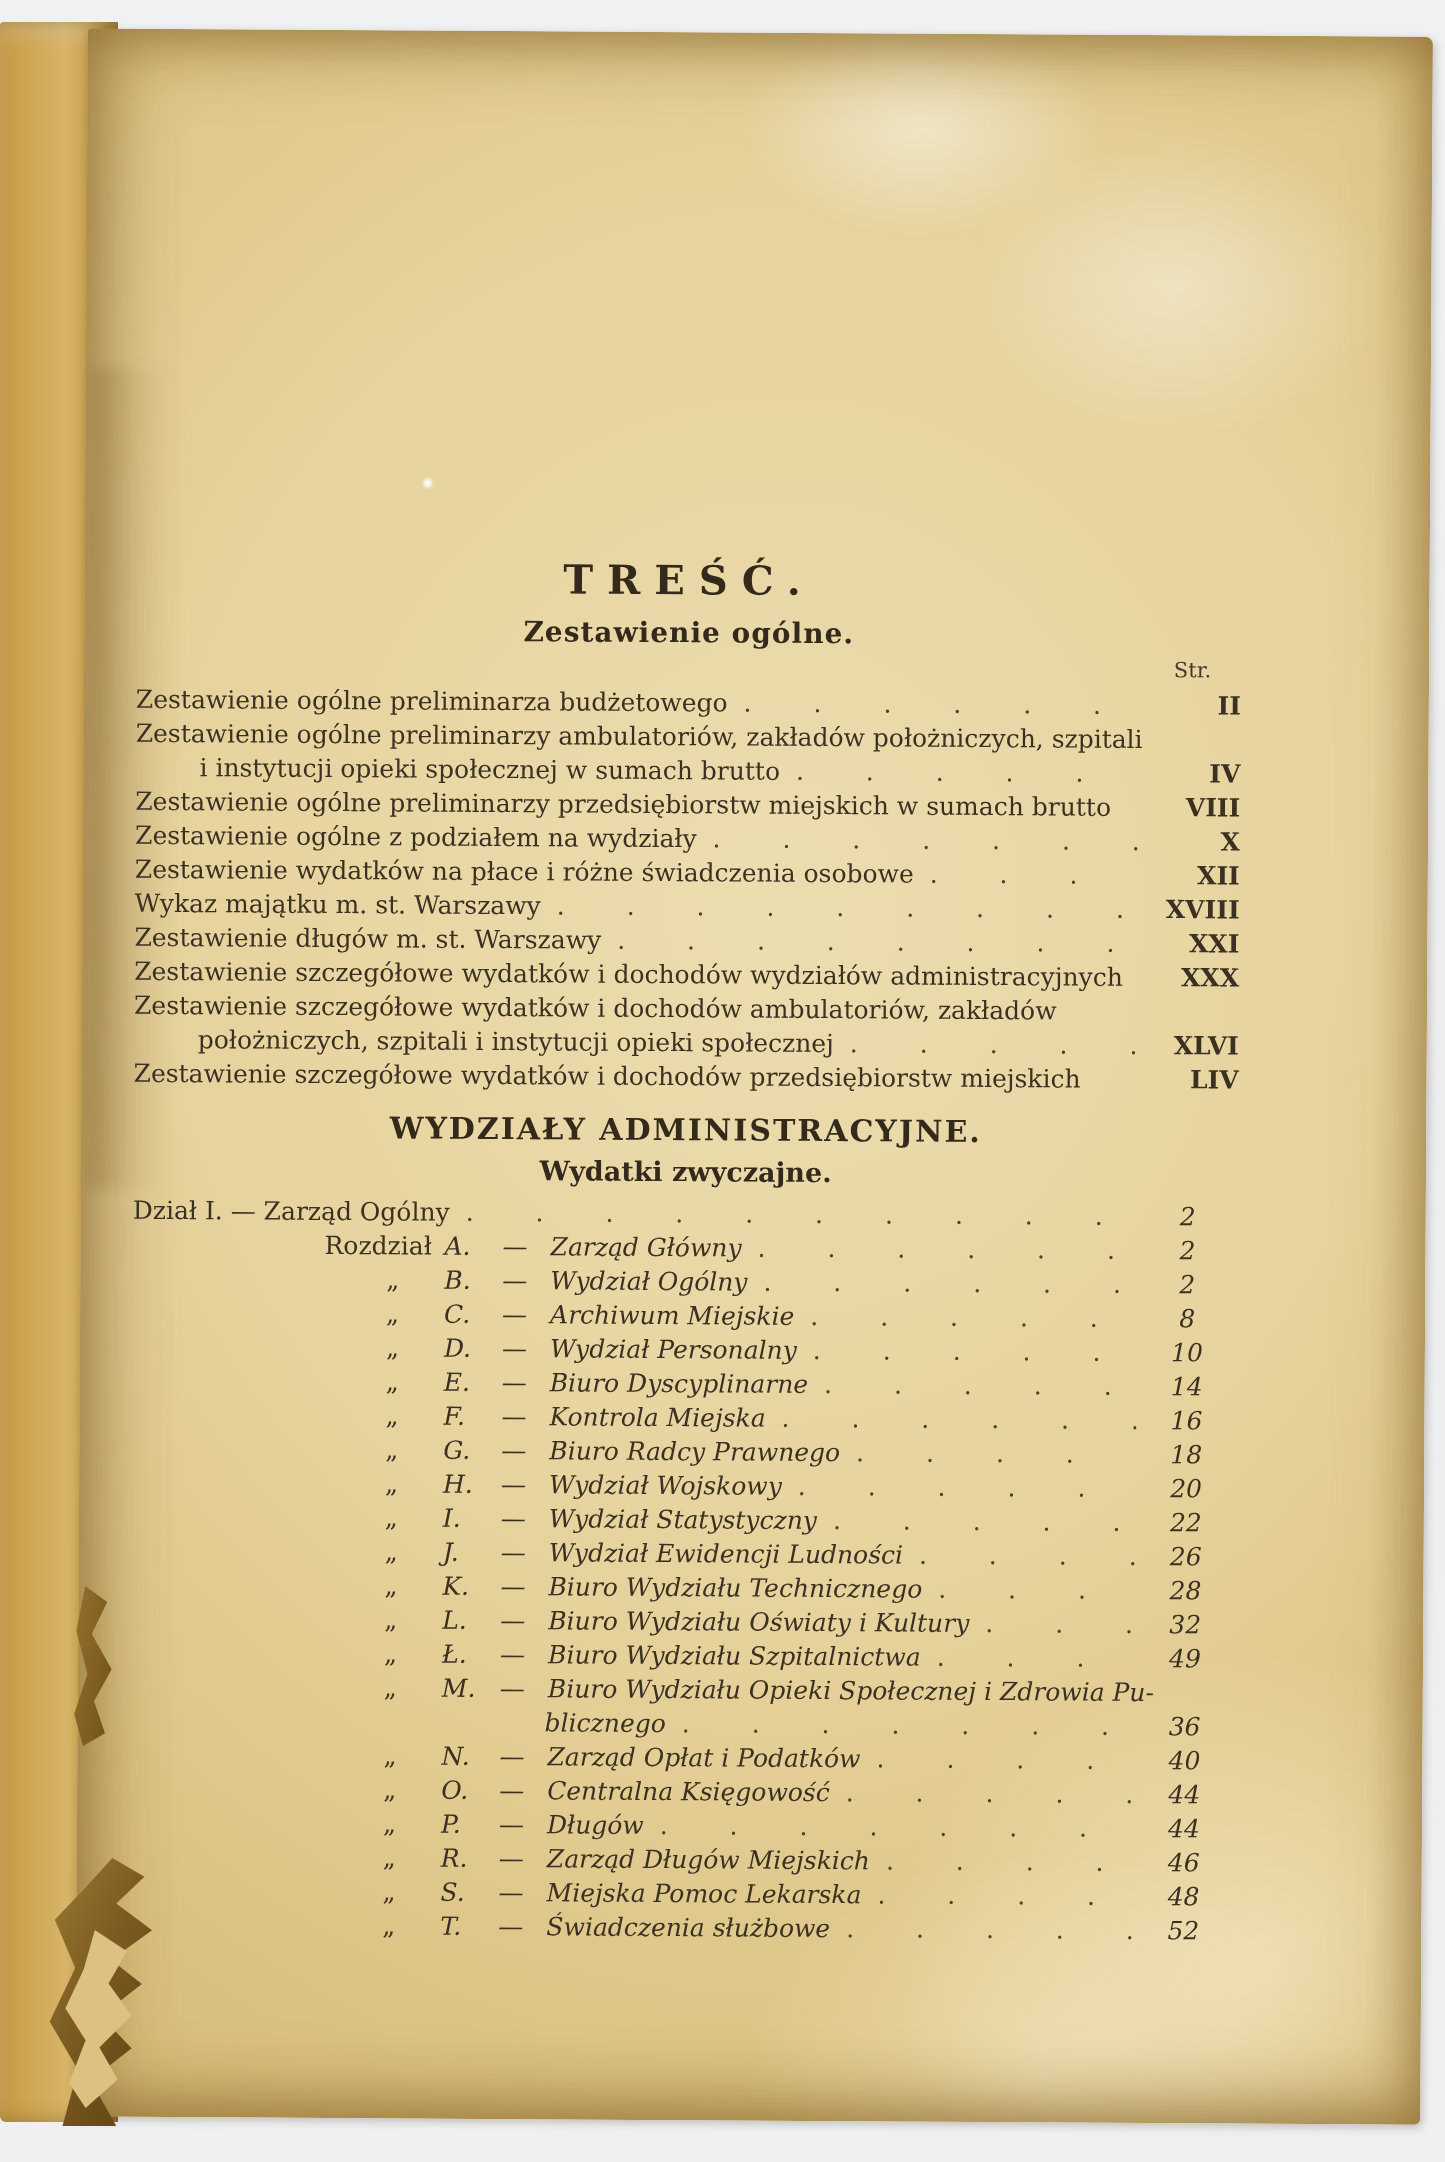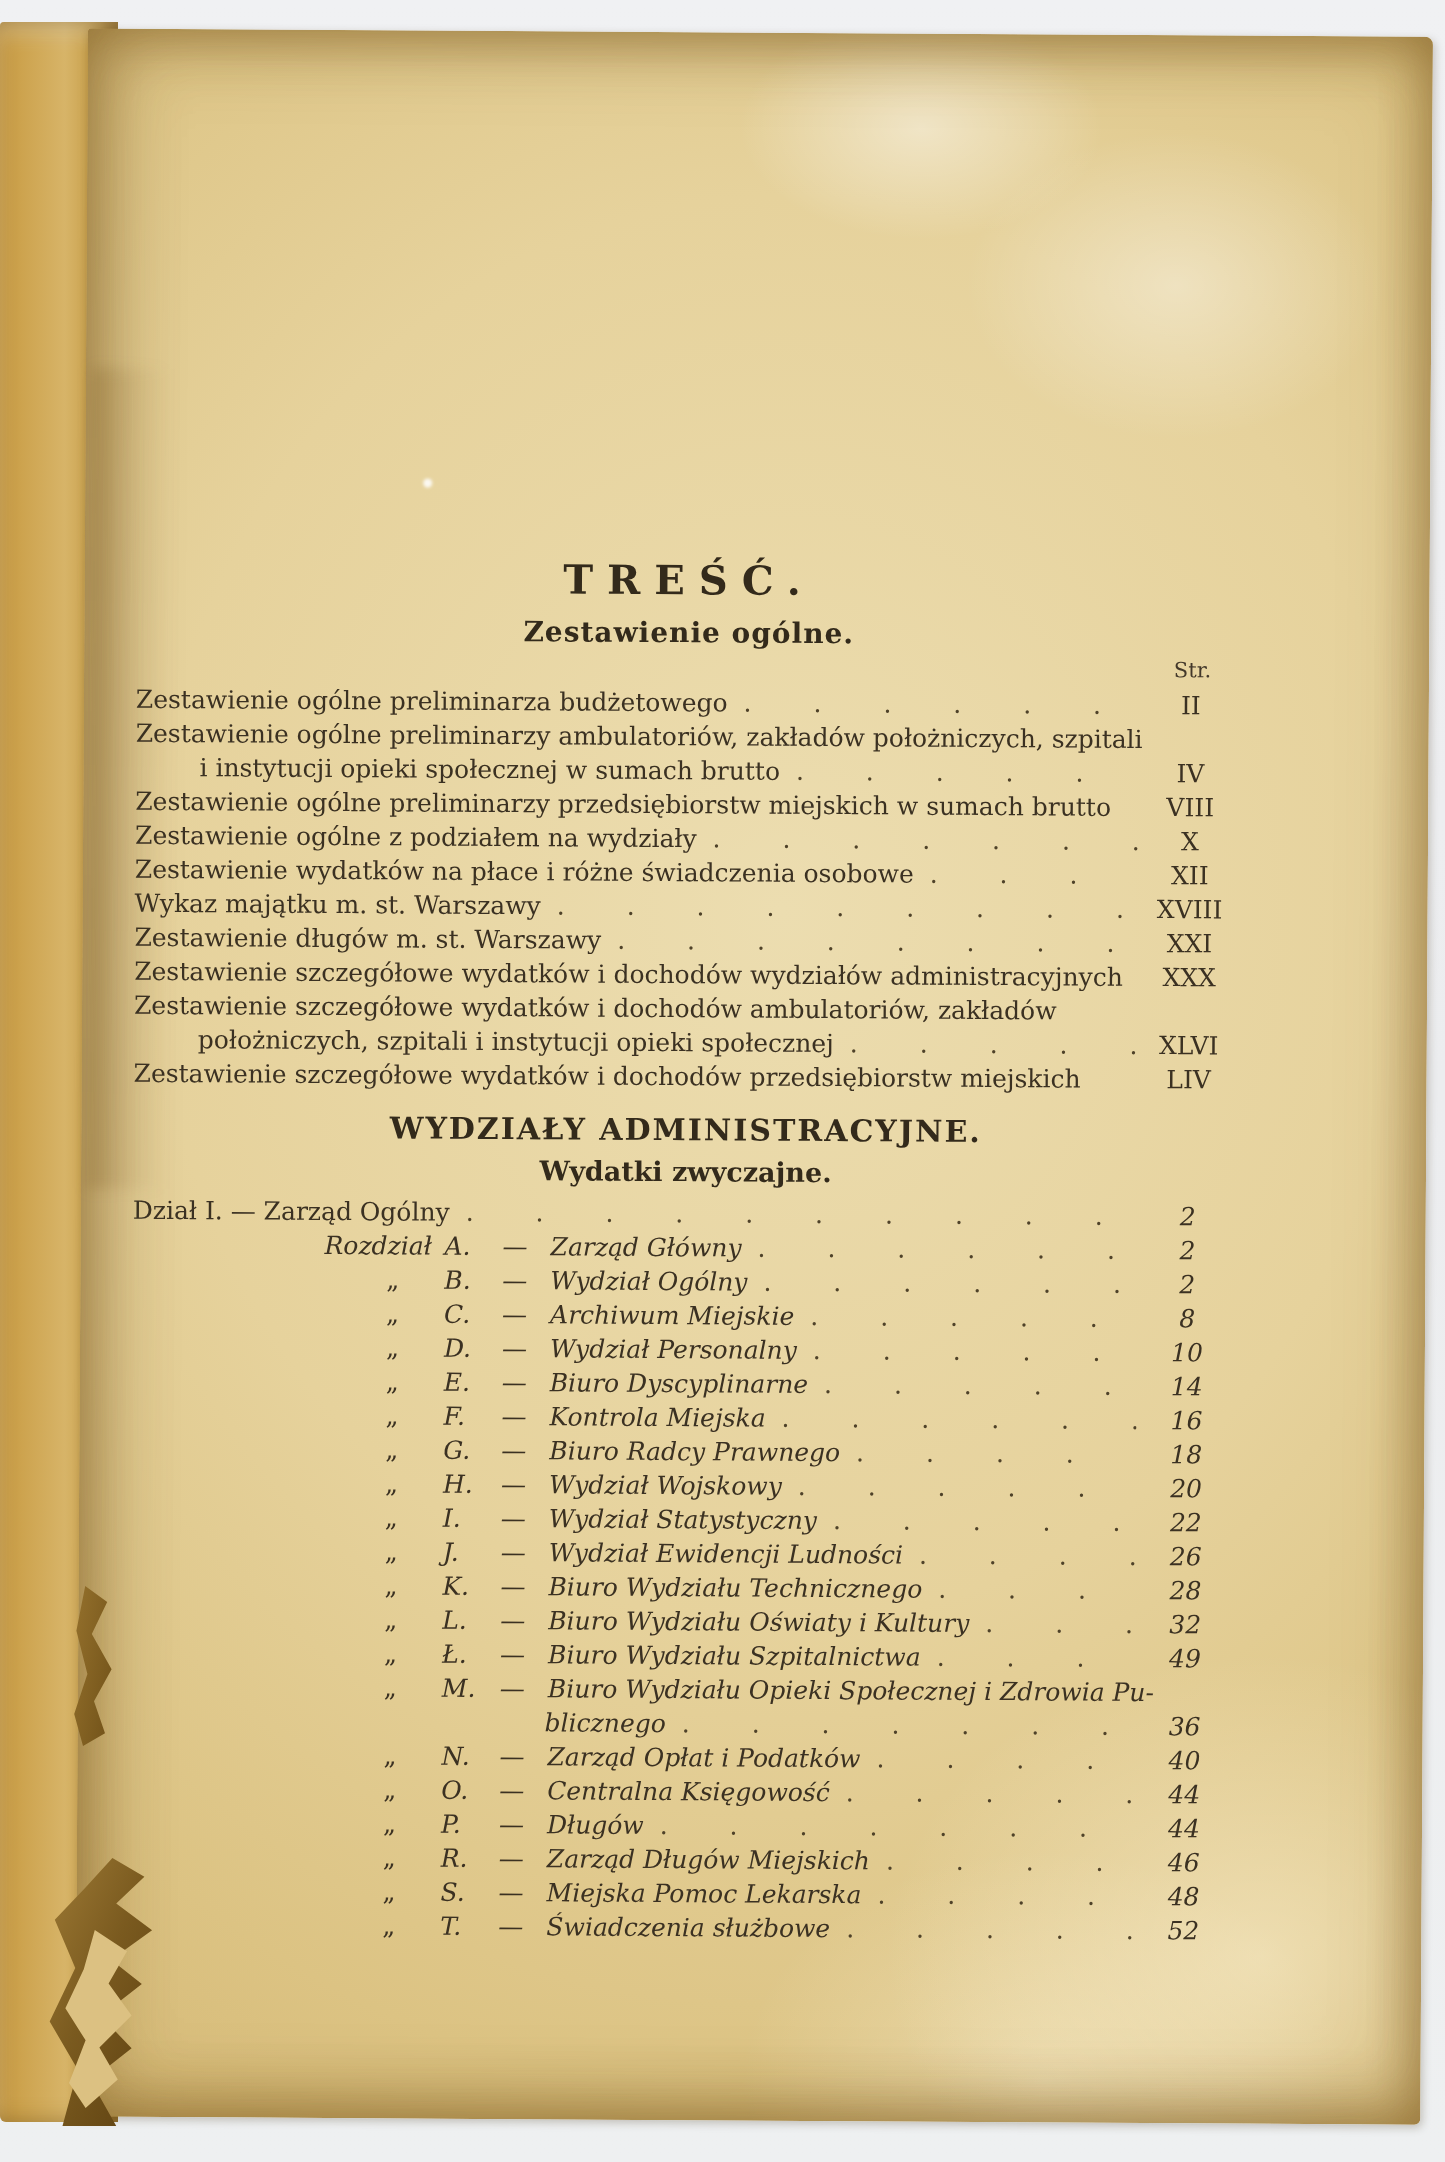--- a/index.html
+++ b/index.html
@@ -70,27 +70,27 @@
     margin-top:524px;text-align:center;font-size:40px;font-weight:700;
     letter-spacing:14px;color:#332a1b;
   }
   .h-sec1{margin-top:13px;text-align:center;font-size:28px;font-weight:700;color:#332a1b;letter-spacing:1px;}
   .str-label{margin-top:5px;text-align:right;padding-right:30px;font-size:21px;color:#43382a;height:26px;line-height:26px;}
 
   .row1, .row2{display:flex;align-items:baseline;height:34px;line-height:34px;white-space:nowrap;}
   #list1{margin-top:6px;}
   .row1.indent .t1{margin-left:64px;}
   .leader{flex:1;overflow:hidden;letter-spacing:27px;padding-left:16px;color:#4f4229;}
-  .pg1{width:100px;text-align:center;flex:none;}
+  .pg1{width:100px;text-align:right;flex:none;font-weight:bold;}
   .h-sec2{margin-top:18px;text-align:center;font-size:30px;font-weight:700;letter-spacing:2px;color:#332a1b;}
   .h-sub2{margin-top:9px;text-align:center;font-size:27px;font-weight:700;color:#332a1b;}
 
   #list2{margin-top:10px;}
   .dz{font-style:normal;}
-  .p2{flex:none;width:120px;margin-left:192px;font-style:italic;}
+  .p2{flex:none;width:120px;margin-left:192px;}
   .p2.q{padding-left:62px;width:58px;font-style:normal;}
   .l2{flex:none;width:58px;font-style:italic;}
   .d2{flex:none;width:48px;font-style:italic;}
   .n2{font-style:italic;}
   .pg2{width:100px;text-align:center;flex:none;font-style:italic;}
   .row2.cont .n2{margin-left:415px;}
 </style>
 </head>
 <body>
 

